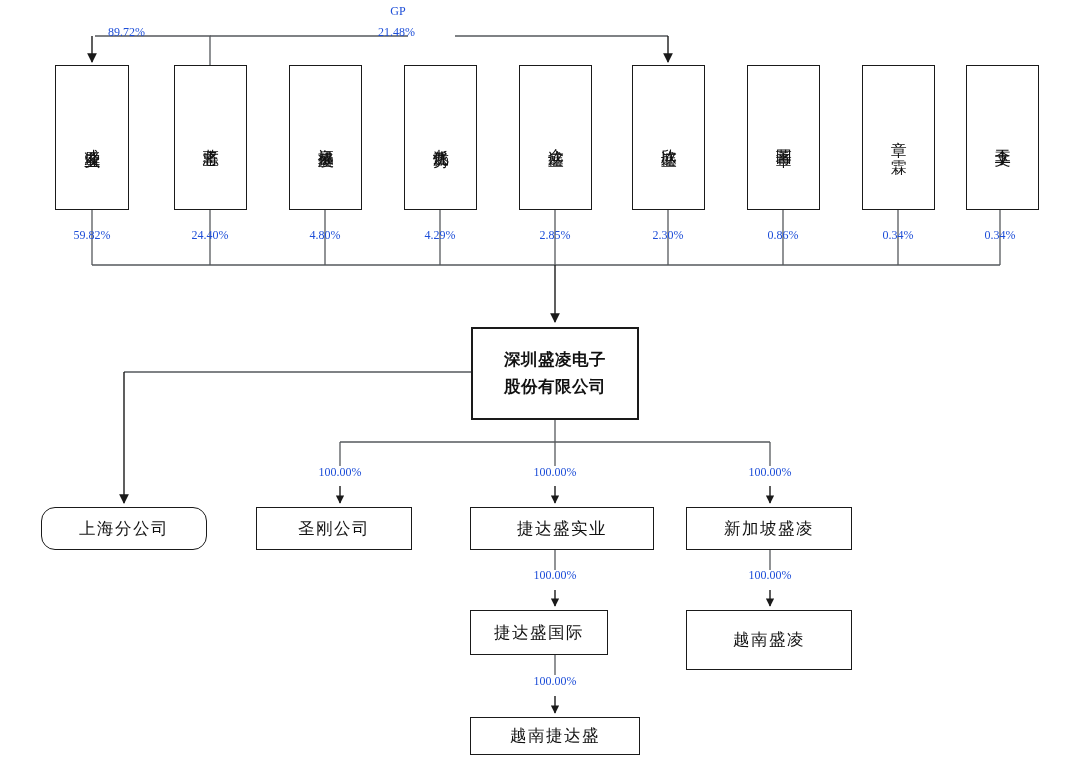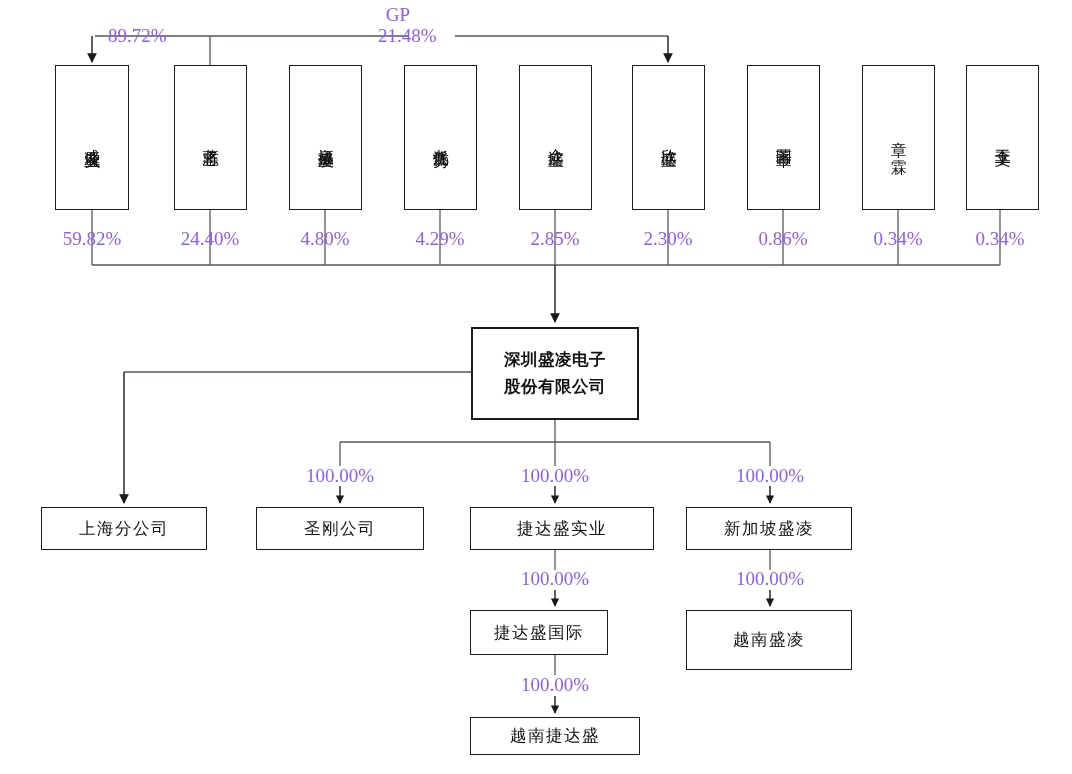--- a/index.html
+++ b/index.html
@@ -54,24 +54,24 @@
   }
   .node-main {
     border-width: 2px;
     font-weight: bold;
     font-size: 16.5px;
     letter-spacing: 0.5px;
     line-height: 1.6;
   }
   .lbl {
     position: absolute;
-    font-size: 19px;
+    font-size: 12px;
     white-space: nowrap;
     z-index: 3;
-    color: #8b5cf6;
+    color: #1d4ed8;
   }
   .lbl-c {
     transform: translateX(-50%);
     text-align: center;
   }
 </style>
 </head>
 <body>
 
 <div id="chart-root">
@@ -179,24 +179,24 @@
 
   <div class="node node-main" style="left:471px; top:327px; width:168px; height:93px; flex-direction:column;">
     <span>深圳盛凌电子</span>
     <span>股份有限公司</span>
   </div>
 
   <div class="lbl lbl-c" style="left:340px; top:465px;">100.00%</div>
   <div class="lbl lbl-c" style="left:555px; top:465px;">100.00%</div>
   <div class="lbl lbl-c" style="left:770px; top:465px;">100.00%</div>
 
-  <div class="node node-h" style="left:41px; top:507px; width:166px; height:43px;">
+  <div class="node node-h" style="left:41px; top:507px; width:166px; height:43px;border-radius:14px;">
     <span>上海分公司</span>
   </div>
-  <div class="node node-h" style="left:256px; top:507px; width:168px; height:43px;">
+  <div class="node node-h" style="left:256px; top:507px; width:156px; height:43px;">
     <span>圣刚公司</span>
   </div>
   <div class="node node-h" style="left:470px; top:507px; width:184px; height:43px;">
     <span>捷达盛实业</span>
   </div>
   <div class="node node-h" style="left:686px; top:507px; width:166px; height:43px;">
     <span>新加坡盛凌</span>
   </div>
 
   <div class="lbl lbl-c" style="left:555px; top:568px;">100.00%</div>

